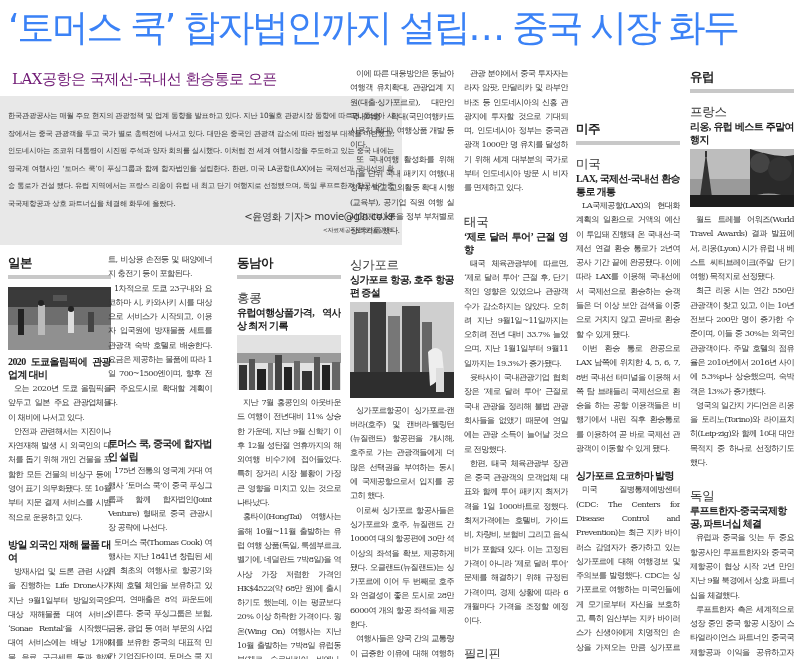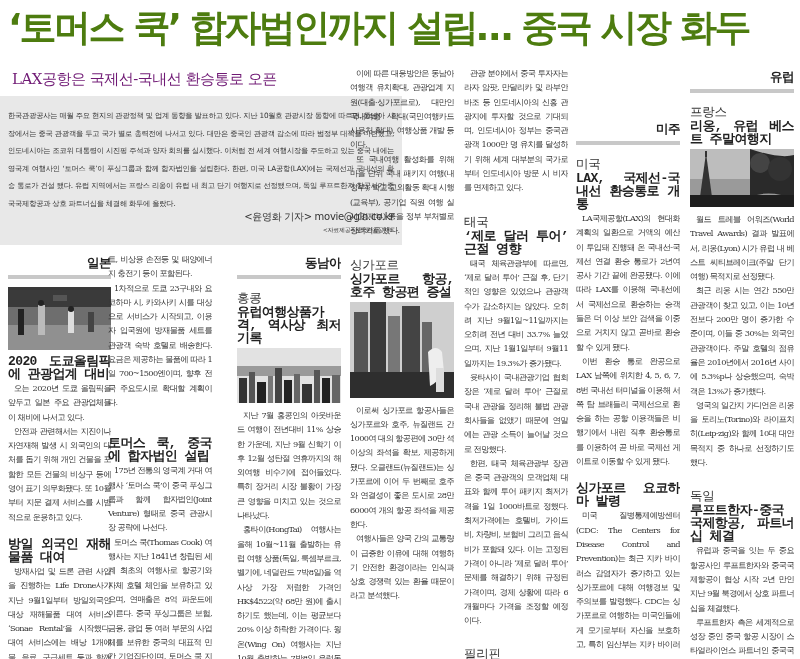--- a/index.html
+++ b/index.html
@@ -1,28 +1,28 @@
 <!DOCTYPE html>
 <html><head>
 <meta charset="utf-8">
 <style>
 *{box-sizing:border-box;margin:0;padding:0}
 html,body{width:800px;height:659px;overflow:hidden;background:#fff}
 body{position:relative;font-family:"DejaVu Serif","Liberation Serif",serif;color:#222}
-.headline{position:absolute;left:8px;top:6px;font-family:"DejaVu Sans","Liberation Sans",sans-serif;font-weight:bold;font-size:37px;letter-spacing:-2.5px;color:#4d7c0f;white-space:nowrap;line-height:44px}
+.headline{position:absolute;left:8px;top:6px;font-family:"DejaVu Sans","Liberation Sans",sans-serif;font-weight:normal;font-size:37px;letter-spacing:-2.5px;color:#3b82f6;white-space:nowrap;line-height:44px}
 .subhead{position:absolute;left:12px;top:70px;font-size:15px;color:#701a75;letter-spacing:-0.5px;white-space:nowrap}
 .summary{position:absolute;left:0;top:96px;width:402px;height:149px;background:#e8e8e8;padding:11px 8px 0 8px}
 .summary p{font-family:"DejaVu Sans","Liberation Sans",sans-serif;font-size:7.3px;line-height:17.6px;color:#333;letter-spacing:-0.25px;text-align:justify}
 .byline{position:absolute;right:8px;font-family:"DejaVu Sans","Liberation Sans",sans-serif;font-size:10px;color:#333;letter-spacing:-0.3px;white-space:nowrap}
 .col{position:absolute;font-size:8.2px;line-height:14.3px;color:#333;letter-spacing:-0.6px;text-align:justify;overflow:hidden}
 .col p{text-indent:6px}
 .col p.noind{text-indent:0}
-.sec{text-align:right;font-family:"DejaVu Sans","Liberation Sans",sans-serif;font-weight:bold;font-size:12.5px;color:#222;letter-spacing:-0.5px;line-height:18px;padding-top:2px;border-bottom:4px solid #c8c8c8;padding-bottom:3px;margin-bottom:8px}
+.sec{text-align:left;font-family:"DejaVu Sans","Liberation Sans",sans-serif;font-weight:bold;font-size:12.5px;color:#222;letter-spacing:-0.5px;line-height:18px;padding-top:2px;border-bottom:4px solid #c8c8c8;padding-bottom:3px;margin-bottom:8px}
 .country{font-size:12.5px;color:#333;letter-spacing:-0.3px;line-height:16px;margin-top:11px}
-.kicker{font-family:Liberation Mono, monospace;font-weight:bold;font-size:13px;color:#222;letter-spacing:-0.6px;line-height:13px;text-indent:0!important}
+.kicker{font-family:Liberation Serif, serif;font-weight:bold;font-size:10px;color:#222;letter-spacing:-0.6px;line-height:13px;text-indent:0!important}
 .photo{width:100%;border:none;overflow:hidden;margin:3px 0 5px 0}
 .gap{height:14px}
 .gap2{height:8px}
 </style>
 </head>
 <body>
 
 <div class="headline">‘토머스 쿡’ 합자법인까지 설립… 중국 시장 화두</div>
 <div class="subhead">LAX공항은 국제선-국내선 환승통로 오픈</div>
 
@@ -104,20 +104,21 @@
       <rect x="4" y="10" width="14" height="86" fill="#555"></rect>
       <rect x="20" y="0" width="16" height="96" fill="#3a3a3a"></rect>
       <rect x="38" y="14" width="12" height="82" fill="#777"></rect>
       <rect x="52" y="4" width="18" height="92" fill="#444"></rect>
       <rect x="72" y="20" width="10" height="76" fill="#666"></rect>
       <rect x="0" y="70" width="104" height="26" fill="#2e2e2e"></rect>
       <path d="M78 50 q8 -8 14 0 l2 20 q-6 10 -14 14 z" fill="#eee"></path>
       <rect x="86" y="66" width="8" height="24" fill="#ddd"></rect>
     </svg>
   </div>
+  <p>싱가포르항공이 싱가포르-캔버라(호주) 및 캔버라-웰링턴(뉴질랜드) 항공편을 개시해, 호주로 가는 관광객들에게 더 많은 선택권을 부여하는 동시에 국제공항으로서 입지를 공고히 했다.</p>
   <p>이로써 싱가포르 항공사들은 싱가포르와 호주, 뉴질랜드 간 1000여 대의 항공편에 30만 석 이상의 좌석을 확보, 제공하게 됐다. 오클랜드(뉴질랜드)는 싱가포르에 이어 두 번째로 호주와 연결성이 좋은 도시로 28만 6000여 개의 항공 좌석을 제공한다.</p>
   <p>여행사들은 양국 간의 교통량이 급증한 이유에 대해 여행하기 안전한 환경이라는 인식과 상호 경쟁력 있는 환율 때문이라고 분석했다.</p>
 
 </div>
 
 <div class="col" style="left:464px;top:66px;width:104px;height:593px">
   <p>관광 분야에서 중국 투자자는 라자 암팟, 만달리카 및 라부안 바조 등 인도네시아의 신흥 관광지에 투자할 것으로 기대되며, 인도네시아 정부는 중국관광객 1000만 명 유치를 달성하기 위해 세계 대부분의 국가로부터 인도네시아 방문 시 비자를 면제하고 있다.</p>
   <div class="gap2"></div>
   <div class="country">태국</div>
   <p class="kicker">‘제로 달러 투어’ 근절 영향</p>
@@ -129,21 +130,21 @@
   <p class="kicker">세계에서 9번째 저렴한 목적지</p>
   <p>온라인 여행사 키위닷컴(kiwi.com)이 웹사이트 알고리즘을 분석해 ‘2016 항공료 지수’를 발표한 바에 따르면, 필리핀은 전 세계 75개국 중 항공료가 저렴한 나라 9위로 나타났다. 필리핀은 100km 이동에 평균 7.76달러를 항공료로 지불하는데, 국내선의 경우는 100km당 저비용항공사는 5.23달러, 일반항공사는 8.26달러가 지출됐다. 국제선 경우는 100km당 저비용항공사는 3.93달러, 일반항공사는 13.61달러가 지출된 것으로 발표됐다.</p>
 </div>
 
 <div class="col" style="left:576px;top:60px;width:104px;height:593px">
   <div style="height:58px"></div>
   <div class="sec">미주</div>
   <div class="country">미국</div>
   <p class="kicker">LAX, 국제선-국내선 환승통로 개통</p>
   <p>LA국제공항(LAX)의 현대화 계획의 일환으로 거액의 예산이 투입돼 진행돼 온 국내선-국제선 연결 환승 통로가 2년여 공사 기간 끝에 완공됐다. 이에 따라 LAX를 이용해 국내선에서 국제선으로 환승하는 승객들은 더 이상 보안 검색을 이중으로 거치지 않고 곧바로 환승할 수 있게 됐다.</p>
-  <p>이번 환승 통로 완공으로 LAX 남쪽에 위치한 4, 5, 6, 7, 8번 국내선 터미널을 이용해 서쪽 탐 브래들리 국제선으로 환승을 하는 공항 이용객들은 비행기에서 내린 직후 환승통로를 이용하여 곧 바로 국제선 게이트로 이동할 수 있게 됐다.</p>
+  <p>이번 환승 통로 완공으로 LAX 남쪽에 위치한 4, 5, 6, 7, 8번 국내선 터미널을 이용해 서쪽 탐 브래들리 국제선으로 환승을 하는 공항 이용객들은 비행기에서 내린 직후 환승통로를 이용하여 곧 바로 국제선 관광객이 이동할 수 있게 됐다.</p>
   <div class="gap"></div>
   <p class="kicker">싱가포르 요코하마 발령</p>
   <p>미국 질병통제예방센터(CDC: The Centers for Disease Control and Prevention)는 최근 지카 바이러스 감염자가 증가하고 있는 싱가포르에 대해 여행경보 및 주의보를 발령했다. CDC는 싱가포르로 여행하는 미국인들에게 모기로부터 자신을 보호하고, 특히 임산부는 지카 바이러스가 신생아에게 치명적인 손상을 가져오는 만큼 싱가포르 및 지카 바이러스 성행 지역에도 여행 절제를 권고하고 있다.</p>
 
 </div>
 
 <div class="col" style="left:690px;top:66px;width:104px;height:593px">
   <div class="sec">유럽</div>
   <div class="country">프랑스</div>
   <p class="kicker">리옹, 유럽 베스트 주말여행지</p>

